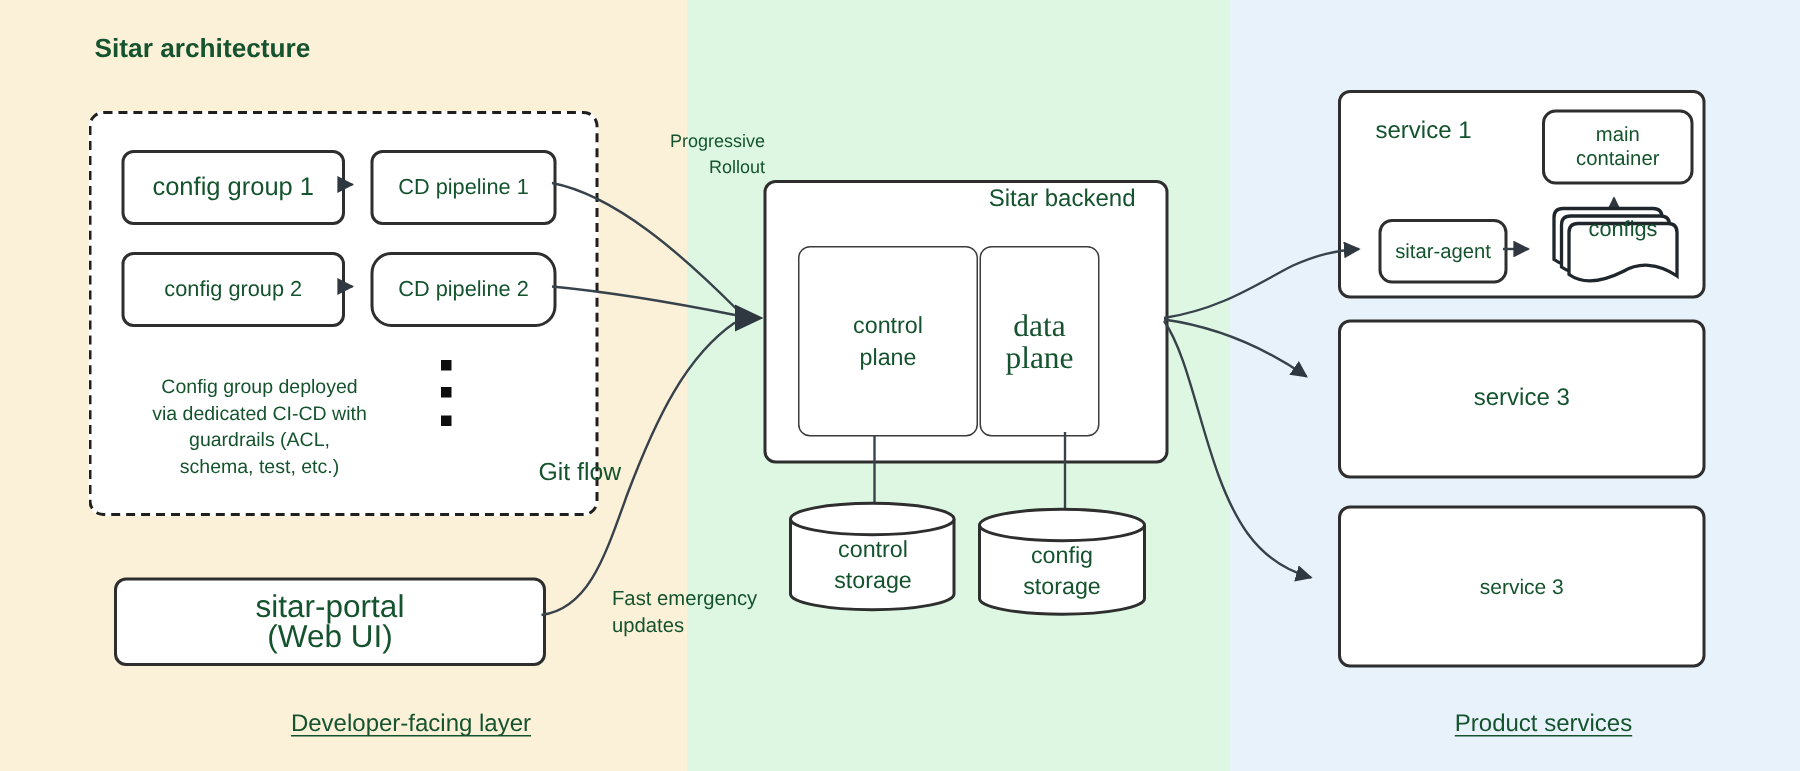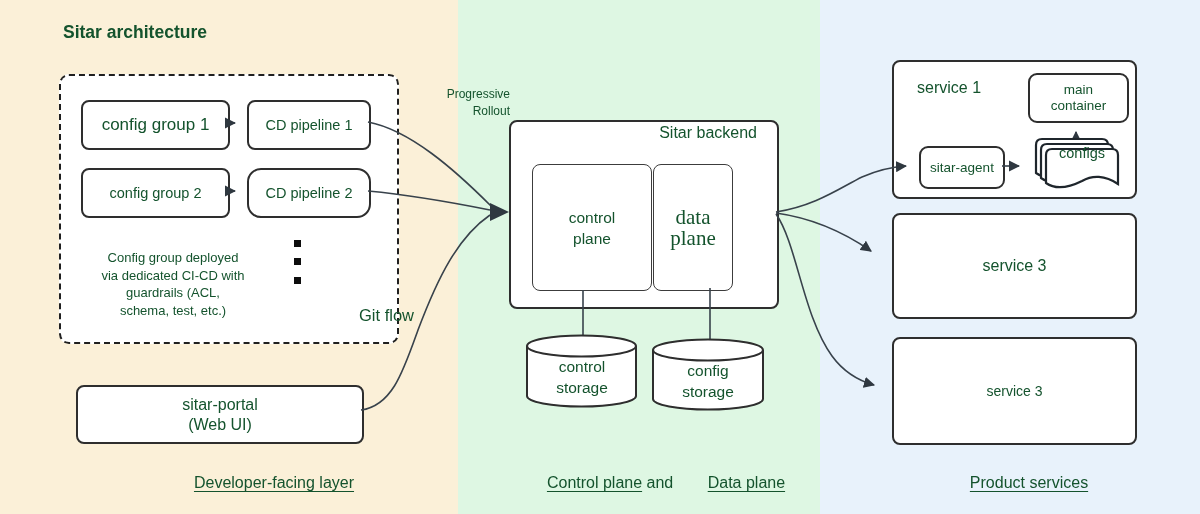--- a/index.html
+++ b/index.html
@@ -21,21 +21,21 @@
   .dashed{left:59px;top:74px;width:336px;height:266px;background:#fff;
           border:2px dashed #1f1f1f;border-radius:10px;}
 
   .cg1{left:81px;top:100px;width:145px;height:46px;font-size:17px;}
   .cd1{left:247px;top:100px;width:120px;height:46px;font-size:14.5px;}
   .cg2{left:81px;top:168px;width:145px;height:46px;font-size:14.5px;}
   .cd2{left:247px;top:168px;width:120px;height:46px;font-size:14.5px;border-radius:14px;}
 
   .note{position:absolute;left:88px;top:249px;width:170px;font-size:13px;line-height:17.5px;text-align:center;}
   .gitflow{position:absolute;left:318px;top:306px;font-size:16.5px;margin-left:41px;}
-  .portal{left:76px;top:385px;width:284px;height:55px;font-size:16px;line-height:20px;}
+  .portal{left:76px;top:385px;width:284px;height:55px;font-size:21px;line-height:20px;}
 
   .dot{position:absolute;left:294px;width:7px;height:7px;background:#0d0d0d;}
   .dot1{top:240px;} .dot2{top:258px;} .dot3{top:277px;}
 
   .progressive{position:absolute;left:398px;top:86px;width:112px;font-size:12px;
                line-height:17px;text-align:right;}
   .fast{position:absolute;left:408px;top:390px;width:125px;font-size:13.5px;line-height:18px;}
 
   .backend{left:509px;top:120px;width:266px;height:185px;}
   .backend-label{position:absolute;left:509px;top:124px;width:248px;text-align:right;font-size:16px;}
@@ -92,32 +92,33 @@
 via dedicated CI-CD with
 guardrails (ACL,
 schema, test, etc.)</div>
   <div class="gitflow">Git flow</div>
   <div class="bx portal ml">sitar-portal
 (Web UI)</div>
   <div class="seclabel dev-label"><span class="und">Developer-facing layer</span></div>
 
   <div class="progressive ml">Progressive
 Rollout</div>
+  <div class="fast ml">Fast emergency
+updates</div>
 
   <div class="bx backend"></div>
   <div class="backend-label">Sitar backend</div>
   <div class="bx cplane ml">control
 plane</div>
   <div class="bx dplane ml">data
 plane</div>
   <div class="cyl-label cs-label ml">control
 storage</div>
   <div class="cyl-label cfs-label ml">config
 storage</div>
-  <div class="seclabel mid-label"><span class="und">Control plane</span><span> and </span><span class="und">Data plane</span></div>
 
   <div class="bx svc1"></div>
   <div class="svc1-label">service 1</div>
   <div class="bx mainc ml">main
 container</div>
   <div class="bx agent">sitar-agent</div>
   <div class="configs-label">configs</div>
   <div class="bx svc2">service 3</div>
   <div class="bx svc3">service 3</div>
   <div class="seclabel ps-label"><span class="und">Product services</span></div>

